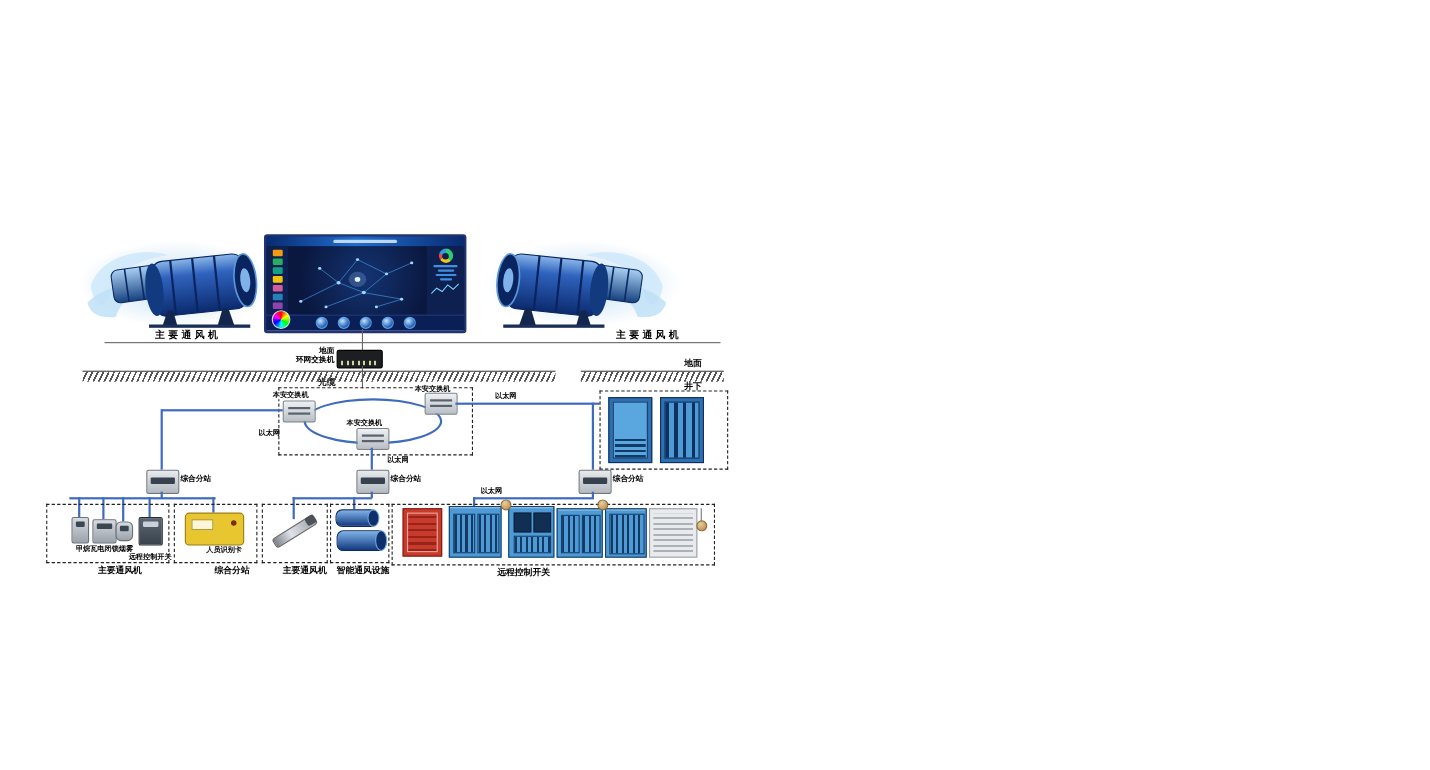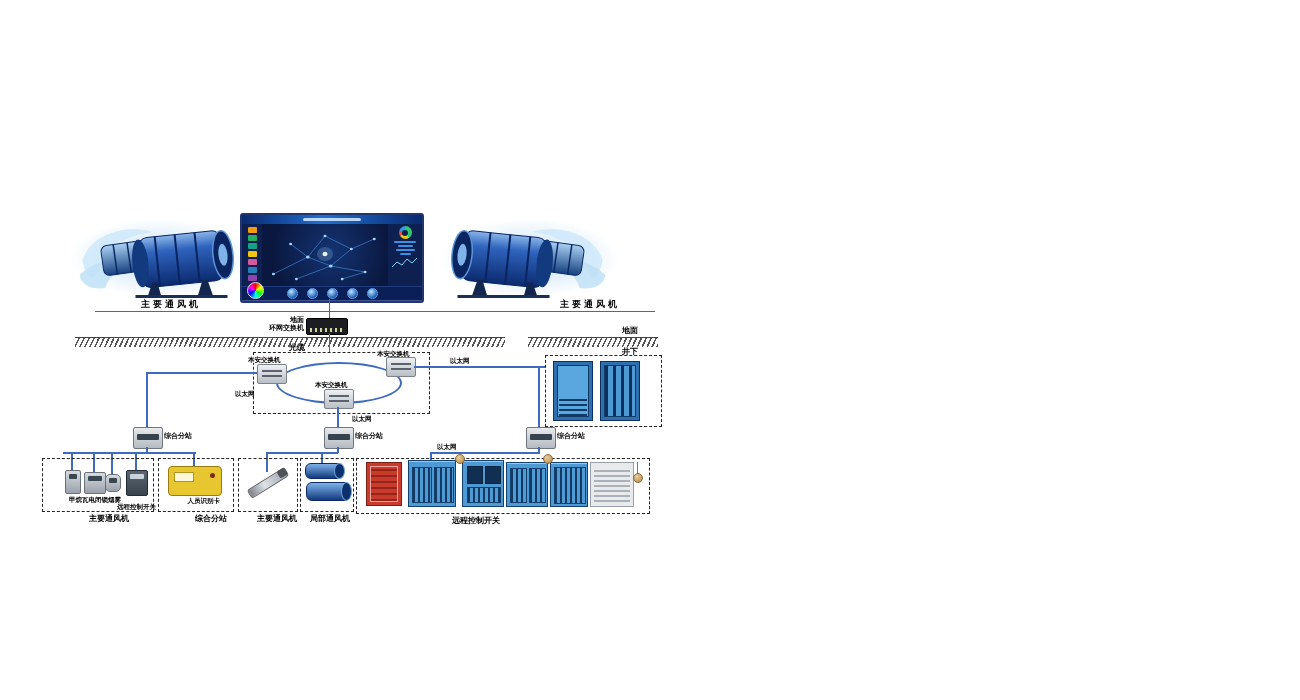--- a/index.html
+++ b/index.html
@@ -344,21 +344,21 @@
     </div>
   <div class="lbl s8 ctr" style="left:237px;top:514px;width:60px">主要通风机</div>
 
   <div class="dashed" style="left:300px;top:458px;width:52px;height:52px"></div>
   <div class="lfan" style="left:305px;top:463px;width:36px;height:14px">
       <i></i>
     </div>
   <div class="lfan" style="left:306px;top:482px;width:42px;height:17px">
       <i></i>
     </div>
-  <div class="lbl s8 ctr" style="left:306px;top:514px;width:44px">局部通风机</div>
+  <div class="lbl s8 ctr" style="left:306px;top:514px;width:44px">智能通风设施</div>
 
   <div class="dashed" style="left:356px;top:458px;width:292px;height:54px"></div>
   <div class="redpanel" style="left:366px;top:462px;width:34px;height:42px">
       <i></i>
     </div>
   <div class="cab" style="left:408px;top:460px;width:46px;height:45px">
     <div class="grille-v" style="left:3px;top:6px;width:18px;height:34px"></div>
     <div class="grille-v" style="left:25px;top:6px;width:18px;height:34px"></div>
   </div>
   <div class="cab" style="left:462px;top:460px;width:40px;height:45px">

